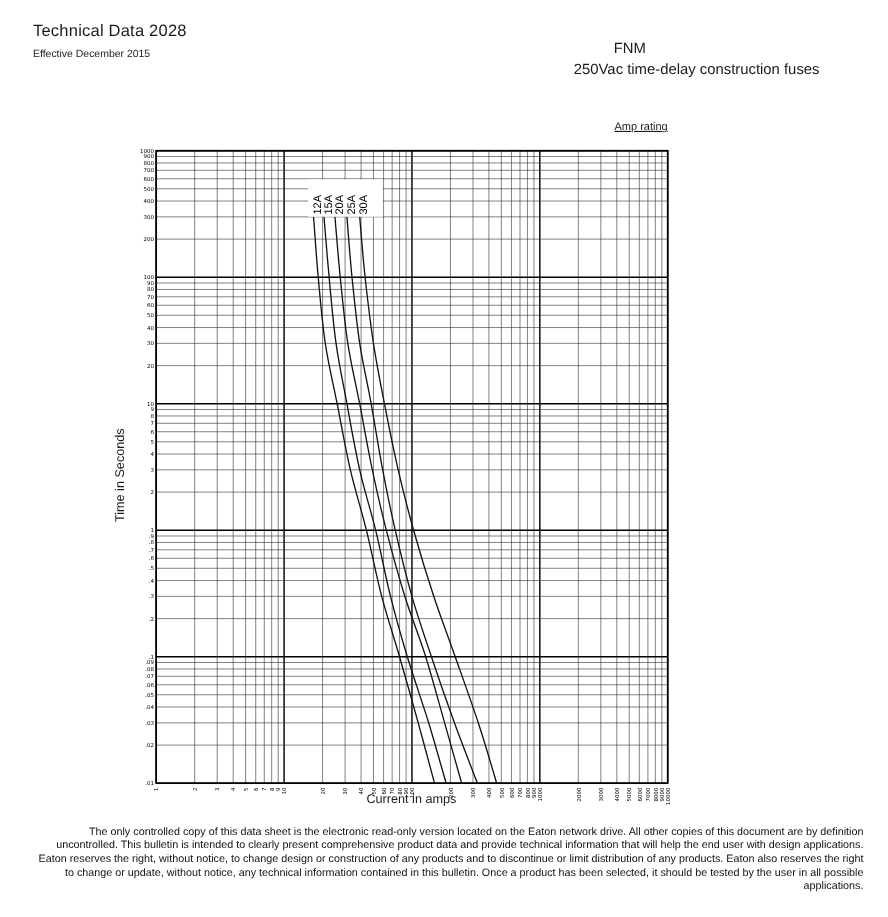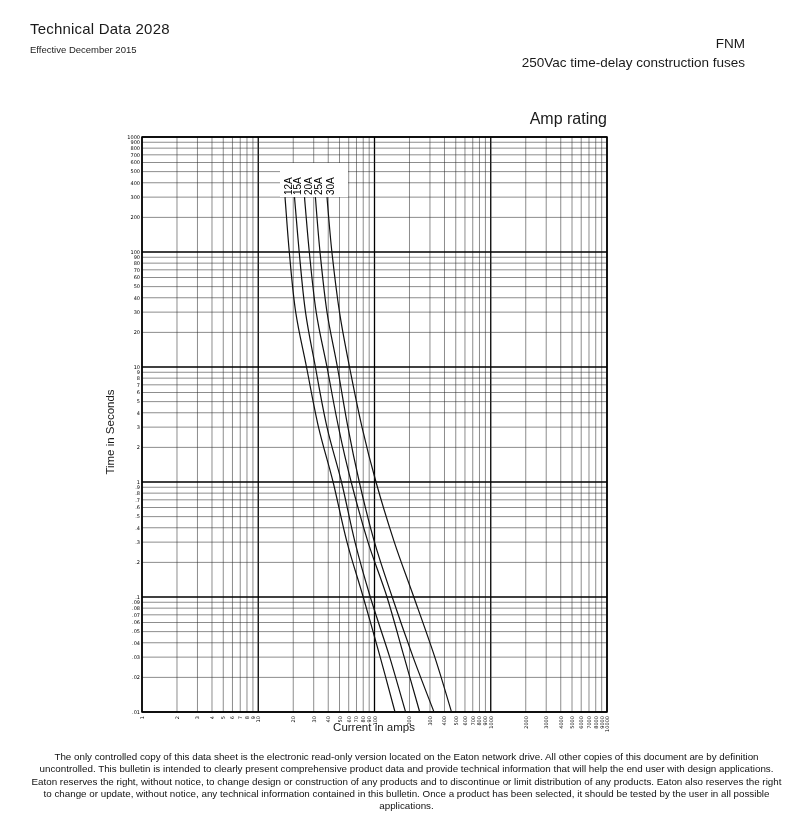--- a/index.html
+++ b/index.html
@@ -2,33 +2,33 @@
 <html><head>
 <meta charset="utf-8">
 <style>
   html,body{margin:0;padding:0;background:#fff;}
   .page{
     position:relative;width:807px;height:834px;background:#ffffff;
     font-family:"Liberation Sans","DejaVu Sans",sans-serif;color:#1a1a1a;overflow:hidden;
   }
   .doc-title{position:absolute;left:30px;top:20px;font-size:15px;letter-spacing:.2px;}
   .doc-effective{position:absolute;left:30px;top:44px;font-size:9.5px;font-weight:normal;color:#222;}
-  .product-code{position:absolute;left:400px;top:36px;width:345px;text-align:right;font-size:13.5px;}
+  .product-code{position:absolute;left:400px;top:36px;width:345px;text-align:center;font-size:13.5px;}
   .product-desc{position:absolute;left:300px;top:55px;width:445px;text-align:right;font-size:13.5px;}
   .section-title{position:absolute;left:30px;top:82px;font-size:12.5px;font-weight:bold;}
-  .amp-rating{position:absolute;left:400px;top:110px;width:207px;text-align:right;font-size:16px;}
+  .amp-rating{position:absolute;left:400px;top:110px;width:207px;text-align:right;font-size:10px;text-decoration:underline;}
   .chart-svg{position:absolute;left:0;top:0;}
   .y-axis-title{
     position:absolute;left:110px;top:432px;transform:translate(-50%,-50%) rotate(-90deg);
     font-size:11.5px;white-space:nowrap;
   }
   .x-axis-title{position:absolute;left:374px;top:721px;transform:translateX(-50%);font-size:11.5px;}
   .footer-text{
     position:absolute;left:28px;top:751px;width:757px;font-size:9.8px;line-height:12.3px;
-    color:#111;text-align:center;margin:0;
+    color:#111;text-align:right;margin:0;
   }
 </style>
 </head>
 <body>
 
 <div class="page">
   <div class="doc-title">Technical Data 2028</div>
   <div class="doc-effective">Effective December 2015</div>
   <div class="product-code">FNM</div>
   <div class="product-desc">250Vac time-delay construction fuses</div>

